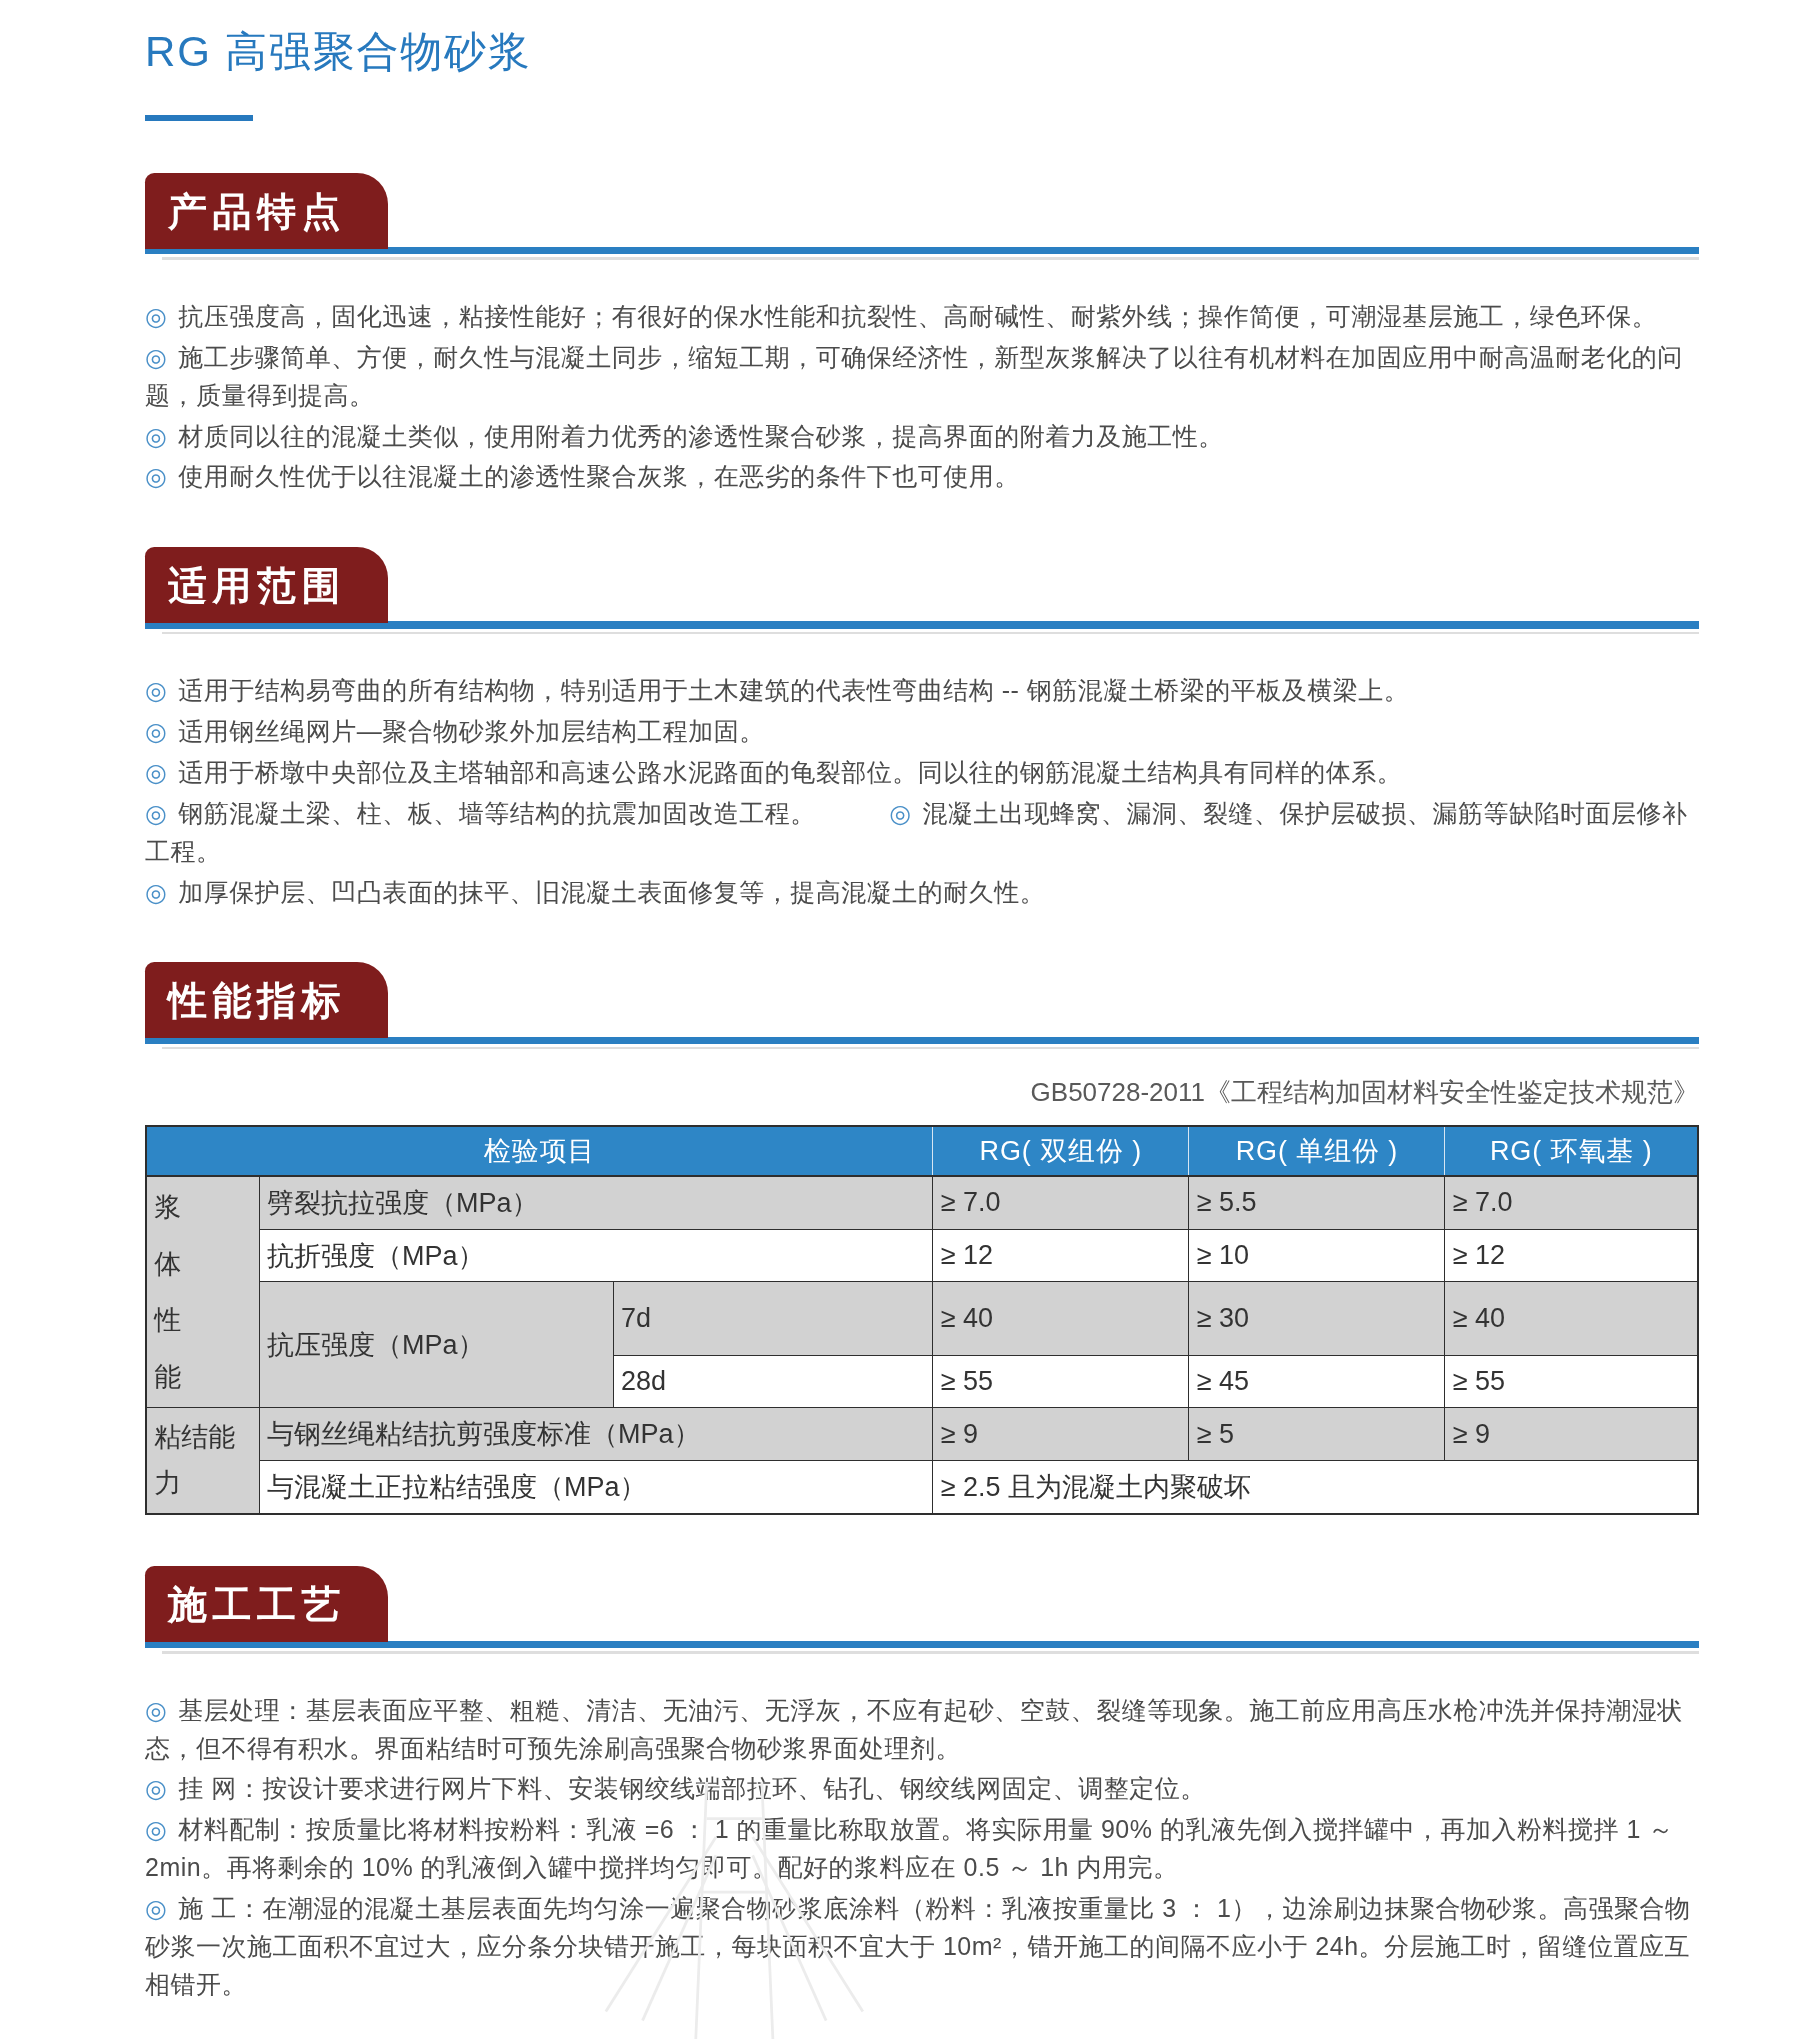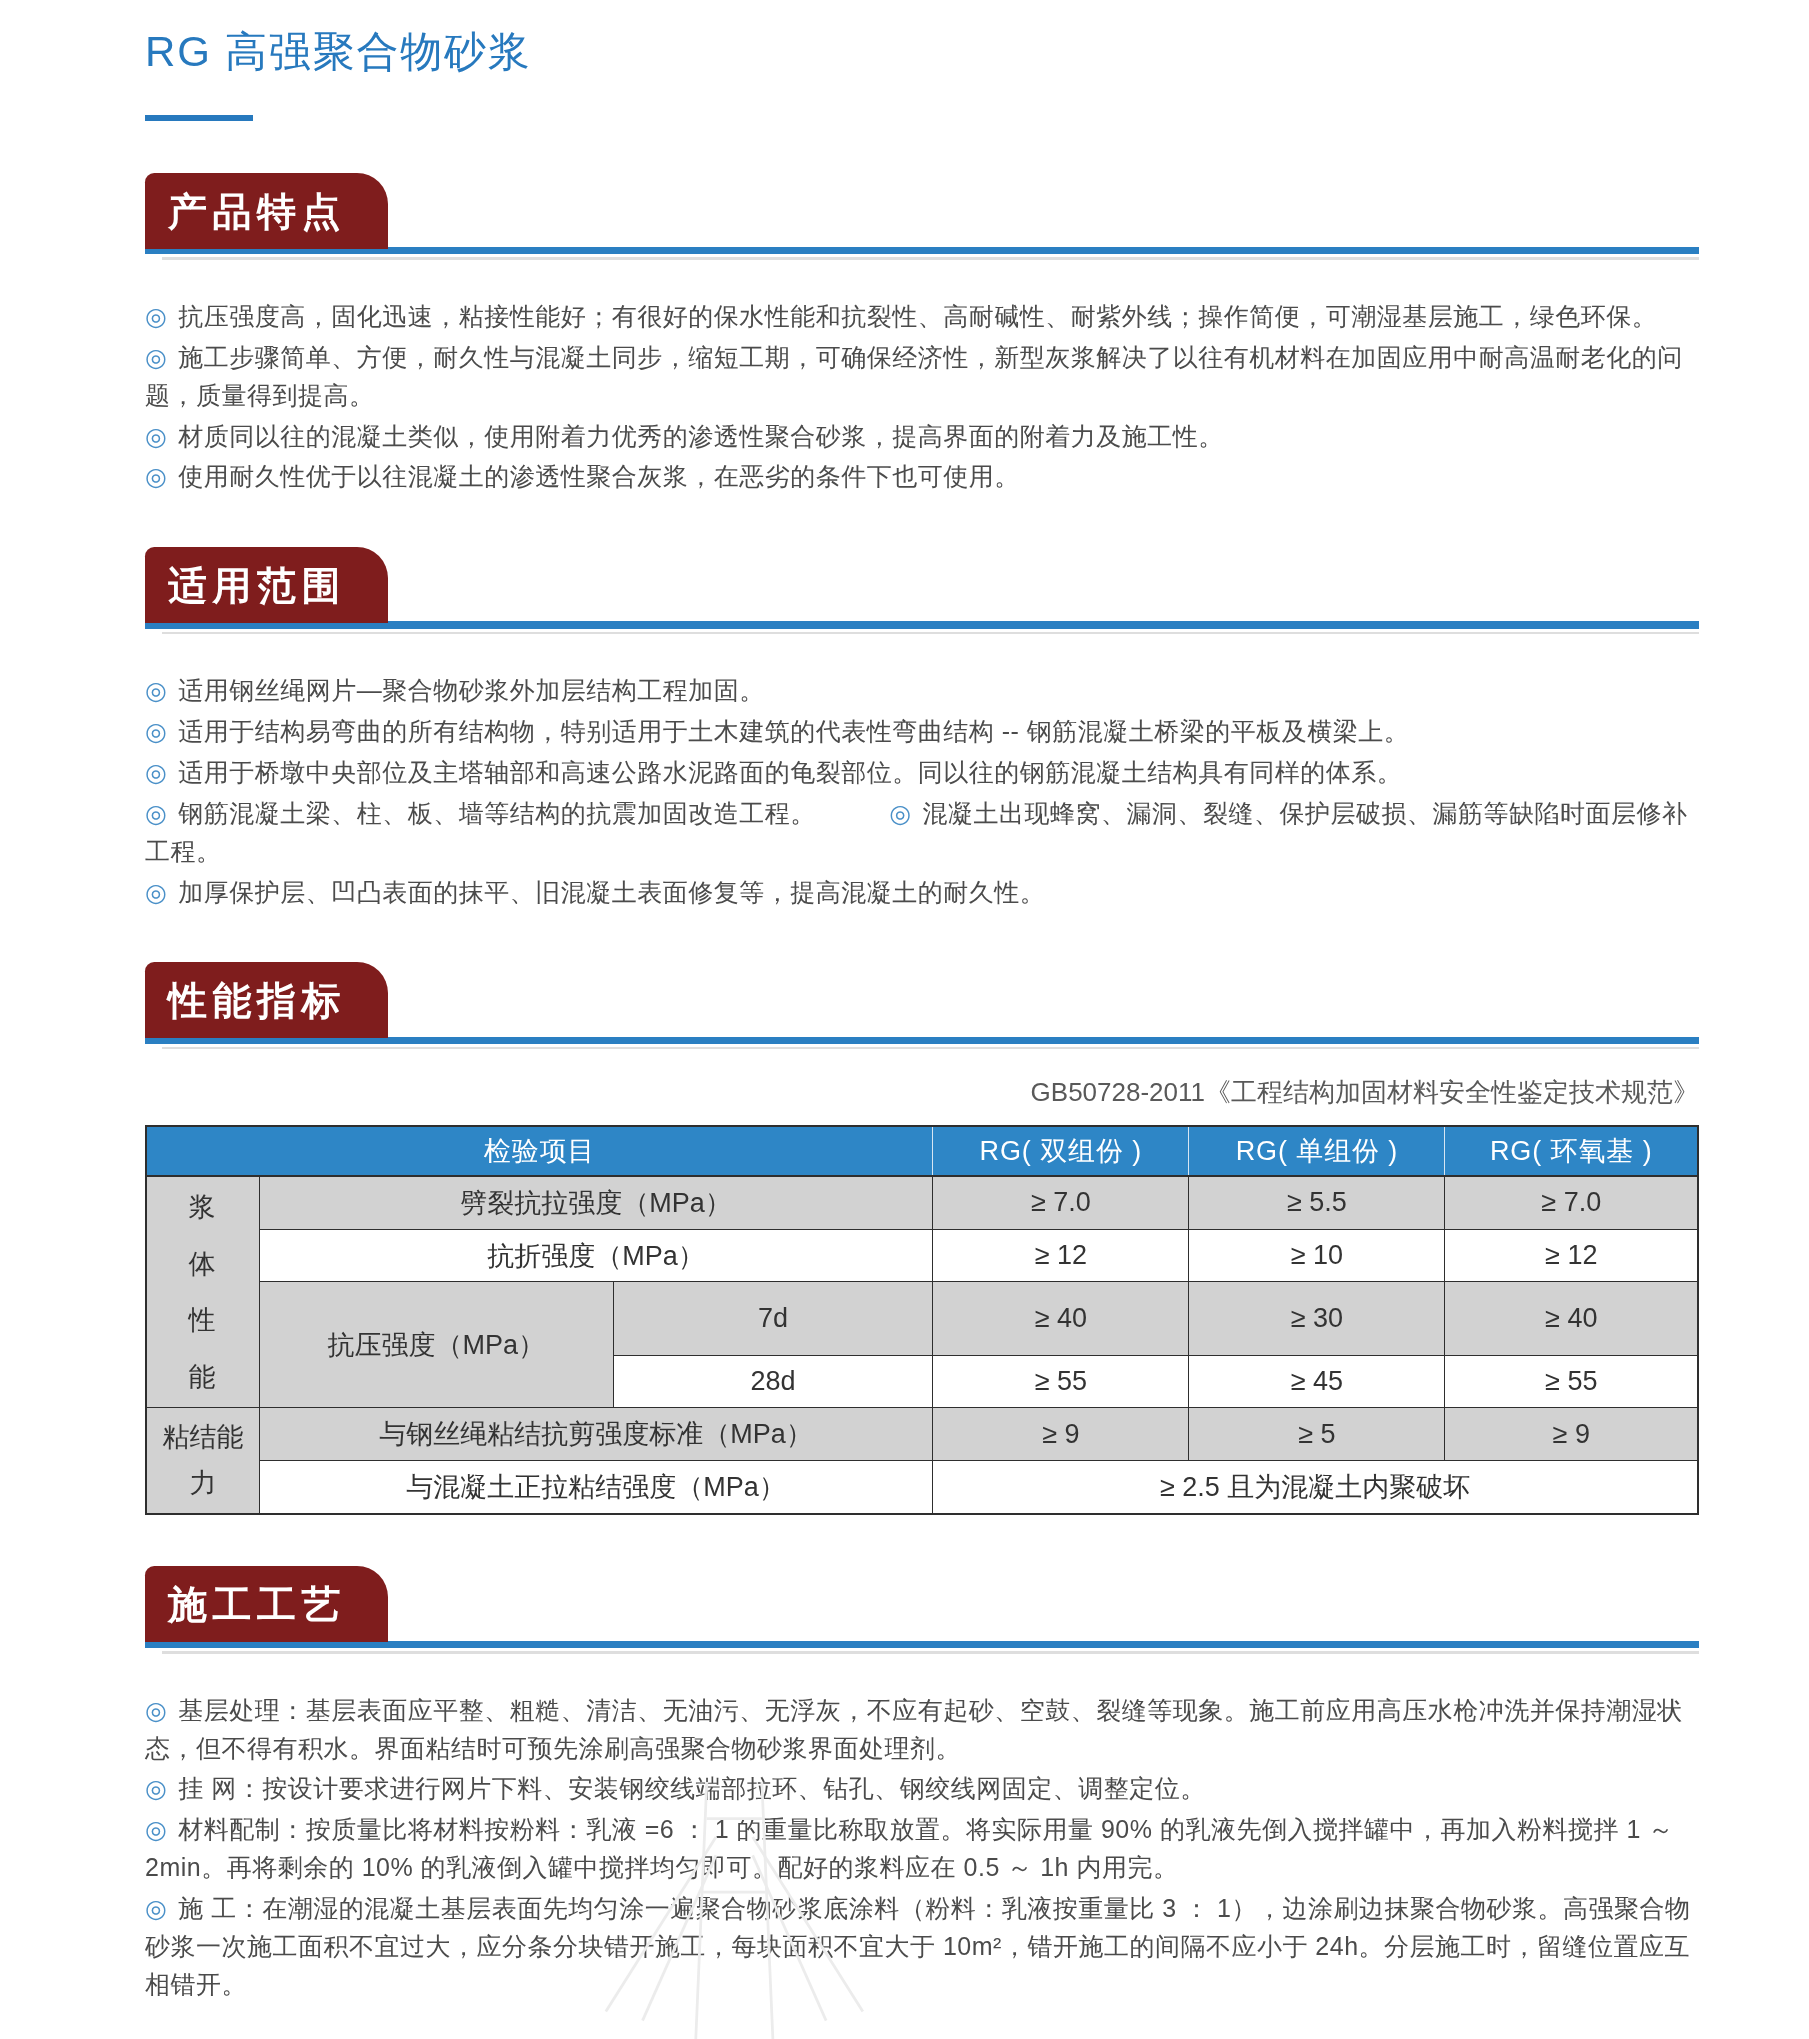--- a/index.html
+++ b/index.html
@@ -79,21 +79,21 @@
     color: #ffffff;
     font-weight: normal;
     height: 46px;
     border-bottom: 2.8px solid #2e2e2e;
     border-left: 1.8px solid #d7e6f3;
     letter-spacing: 0.9px;
   }
   table.perf th:first-child { border-left: none; }
   table.perf td {
     border: 1.8px solid #2e2e2e;
-    text-align: center;
+    text-align: left;
     height: 48px;
     padding: 1.8px 7.3px;
     background: #ffffff;
   }
   tr.row-gray td { background: #d2d2d2; }
   td.cell-gray { background: #d2d2d2 !important; }
   .vlabel {
     display: inline-block;
     width: 33px;
     word-break: break-all;
@@ -148,22 +148,22 @@
       <p class="bullet"><span class="bi">◎</span><span>材质同以往的混凝土类似，使用附着力优秀的渗透性聚合砂浆，提高界面的附着力及施工性。</span></p>
       <p class="bullet"><span class="bi">◎</span><span>使用耐久性优于以往混凝土的渗透性聚合灰浆，在恶劣的条件下也可使用。</span></p>
     </div>
   </section>
 
   <section class="sec">
     <div class="sec-badge">适用范围</div>
     <div class="sec-rule"></div>
     <div class="sec-rule-shadow"></div>
     <div class="sec-content">
+      <p class="bullet"><span class="bi">◎</span><span>适用于结构易弯曲的所有结构物，特别适用于土木建筑的代表性弯曲结构 -- 钢筋混凝土桥梁的平板及横梁上。</span></p>
       <p class="bullet"><span class="bi">◎</span><span>适用钢丝绳网片—聚合物砂浆外加层结构工程加固。</span></p>
-      <p class="bullet"><span class="bi">◎</span><span>适用于结构易弯曲的所有结构物，特别适用于土木建筑的代表性弯曲结构 -- 钢筋混凝土桥梁的平板及横梁上。</span></p>
       <p class="bullet"><span class="bi">◎</span><span>适用于桥墩中央部位及主塔轴部和高速公路水泥路面的龟裂部位。同以往的钢筋混凝土结构具有同样的体系。</span></p>
       <p class="bullet">
         <span class="bi">◎</span><span>钢筋混凝土梁、柱、板、墙等结构的抗震加固改造工程。</span>
         <span class="bi pair-right">◎</span><span>混凝土出现蜂窝、漏洞、裂缝、保护层破损、漏筋等缺陷时面层修补工程。</span>
       </p>
       <p class="bullet"><span class="bi">◎</span><span>加厚保护层、凹凸表面的抹平、旧混凝土表面修复等，提高混凝土的耐久性。</span></p>
     </div>
   </section>
 
   <section class="sec">

